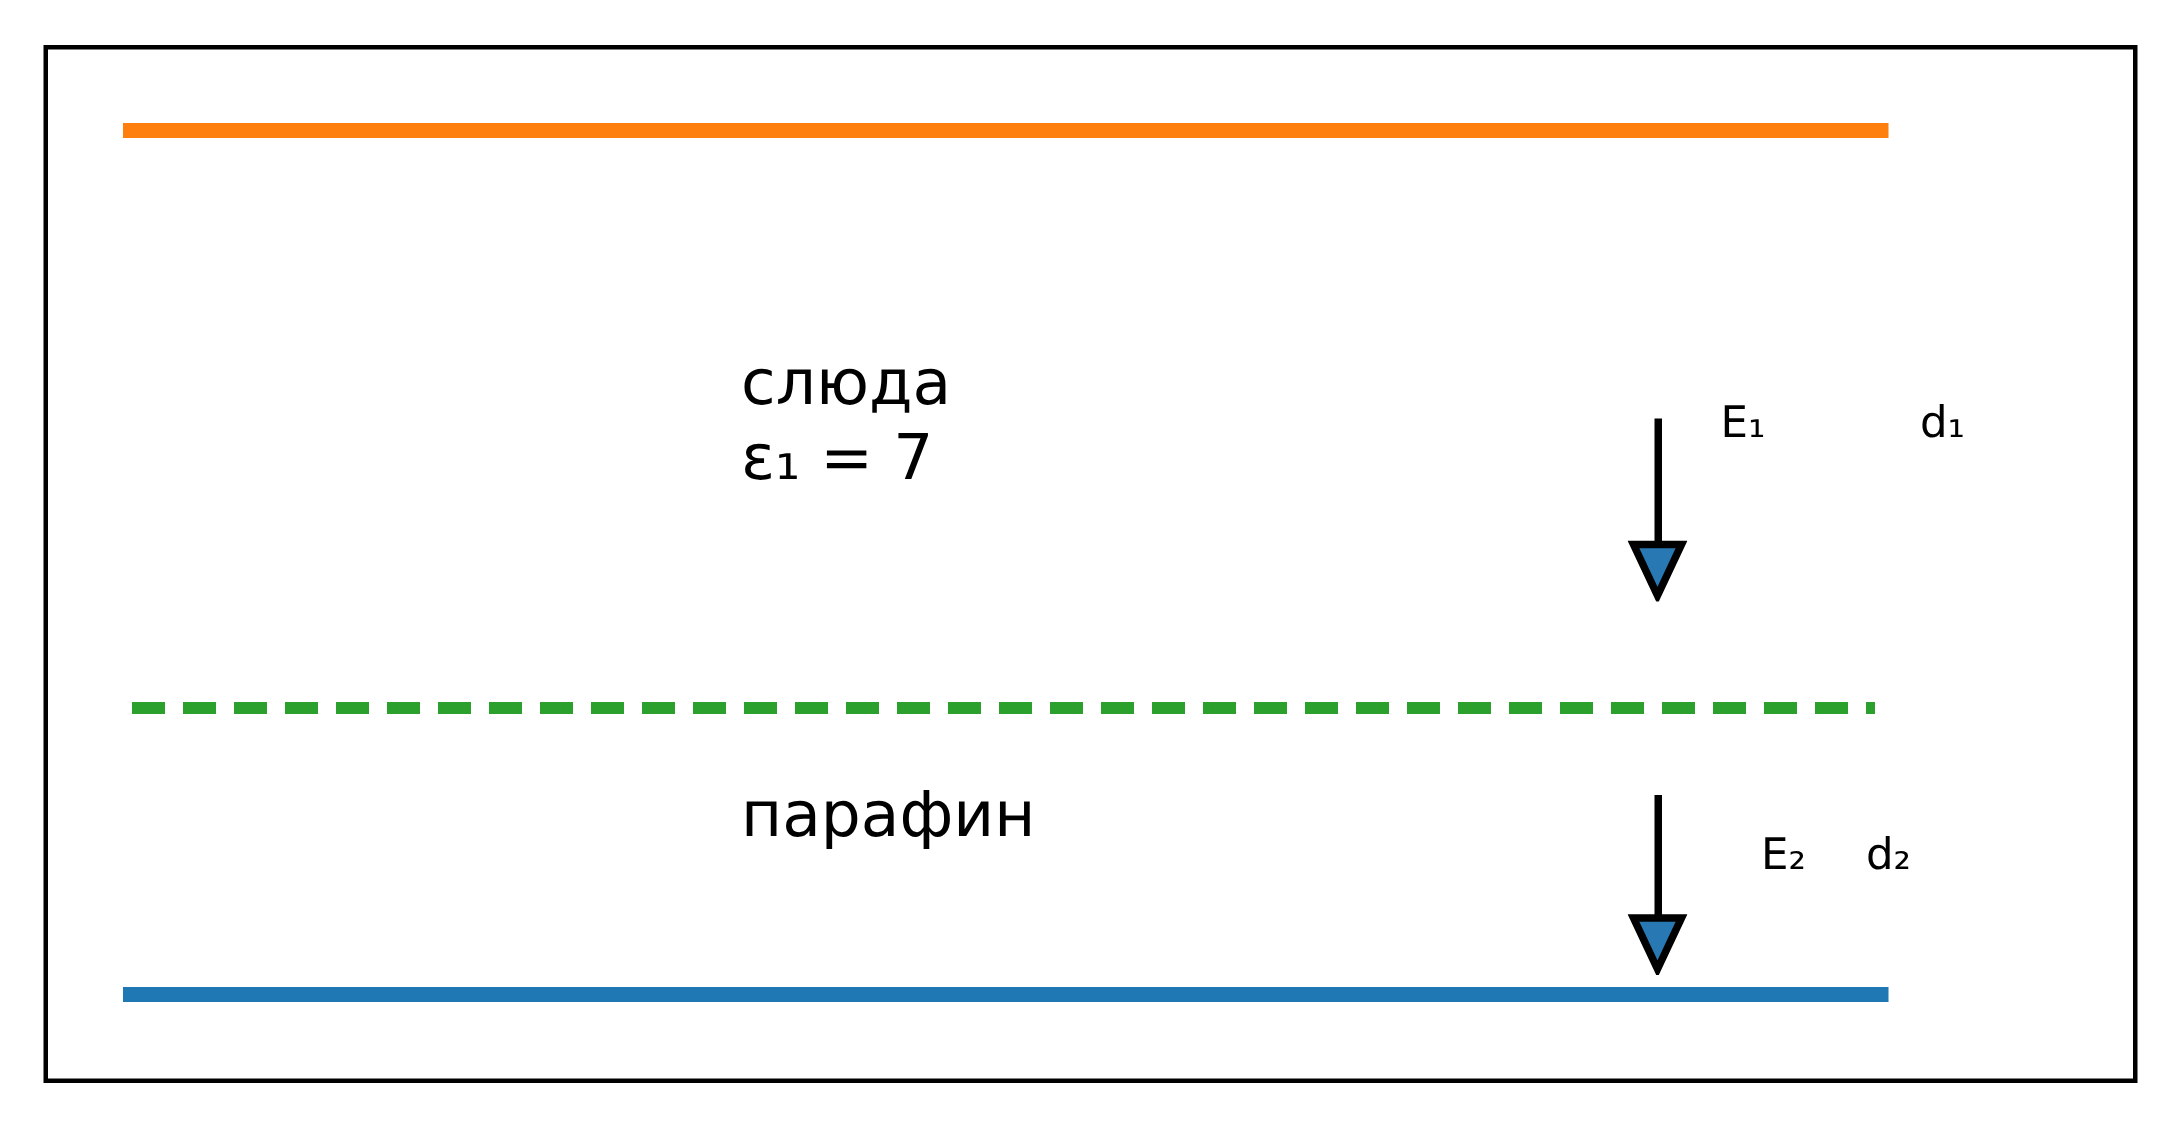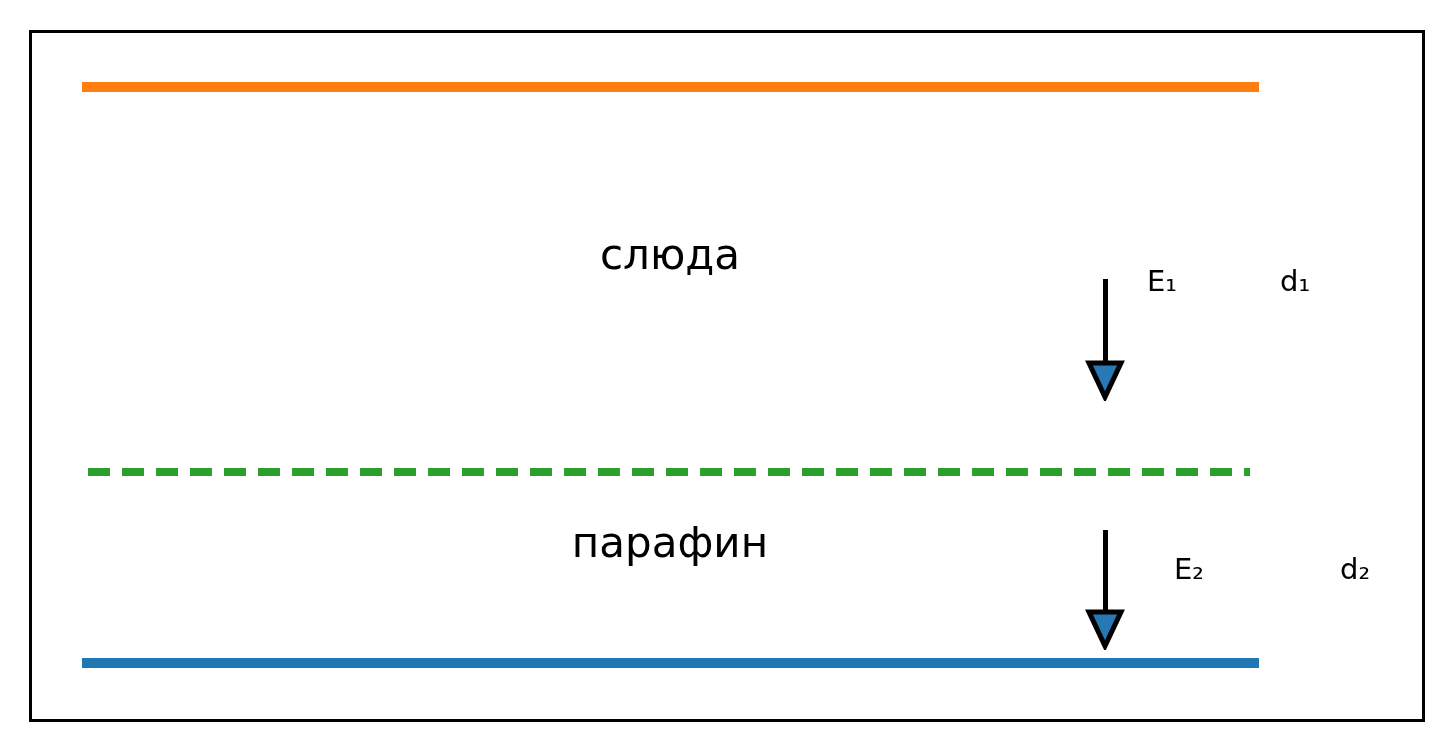--- a/index.html
+++ b/index.html
@@ -38,21 +38,21 @@
     position: absolute;
     left: 88px;
     top: 468px;
     width: 1162px;
     height: 8px;
   }
   .material-block {
     position: absolute;
     left: 494px;
     width: 352px;
-    text-align: center;
+    text-align: left;
     font-size: 42px;
     line-height: 50px;
     white-space: nowrap;
   }
   .material-block.mica { top: 230px; }
   .material-block.paraffin { top: 518px; }
   .side-label {
     position: absolute;
     font-size: 29px;
     line-height: 38px;
@@ -80,34 +80,35 @@
   <div class="frame" style="border-color: rgb(0, 0, 0);"></div>
 
   <div class="plate top" style="background: rgb(255, 127, 14);"></div>
 
   <div class="interface-line" style="background: repeating-linear-gradient(90deg, rgb(44, 160, 44) 0px, rgb(44, 160, 44) 22px, transparent 22px, transparent 34px);"></div>
 
   <div class="plate bottom" style="background: rgb(31, 119, 180);"></div>
 
   <div class="material-block mica">
     <div>слюда</div>
+    <div>ε₁ = 7</div>
   </div>
 
   <div class="material-block paraffin">
     <div>парафин</div>
   </div>
 
   <div class="arrow-shaft" style="top: 279px; background: rgb(0, 0, 0);"></div>
   <svg class="arrow-head" style="top:359px" viewBox="0 0 40 42">
     <polygon points="4,4 36,4 20,38" fill="#2878b4" stroke="#000000" stroke-width="5" stroke-linejoin="miter"></polygon>
   </svg>
 
   <div class="arrow-shaft" style="top: 530px; background: rgb(0, 0, 0);"></div>
   <svg class="arrow-head" style="top:608px" viewBox="0 0 40 42">
     <polygon points="4,4 36,4 20,38" fill="#2878b4" stroke="#000000" stroke-width="5" stroke-linejoin="miter"></polygon>
   </svg>
 
   <div class="side-label" style="left:1147px; top:262px">E₁</div>
   <div class="side-label" style="left:1280px; top:262px">d₁</div>
   <div class="side-label" style="left:1174px; top:550px">E₂</div>
-  <div class="side-label" style="left:1340px; top:550px">d₂</div>
+  <div class="side-label" style="left:1244px; top:550px">d₂</div>
 
 </div>
 
 </body></html>

